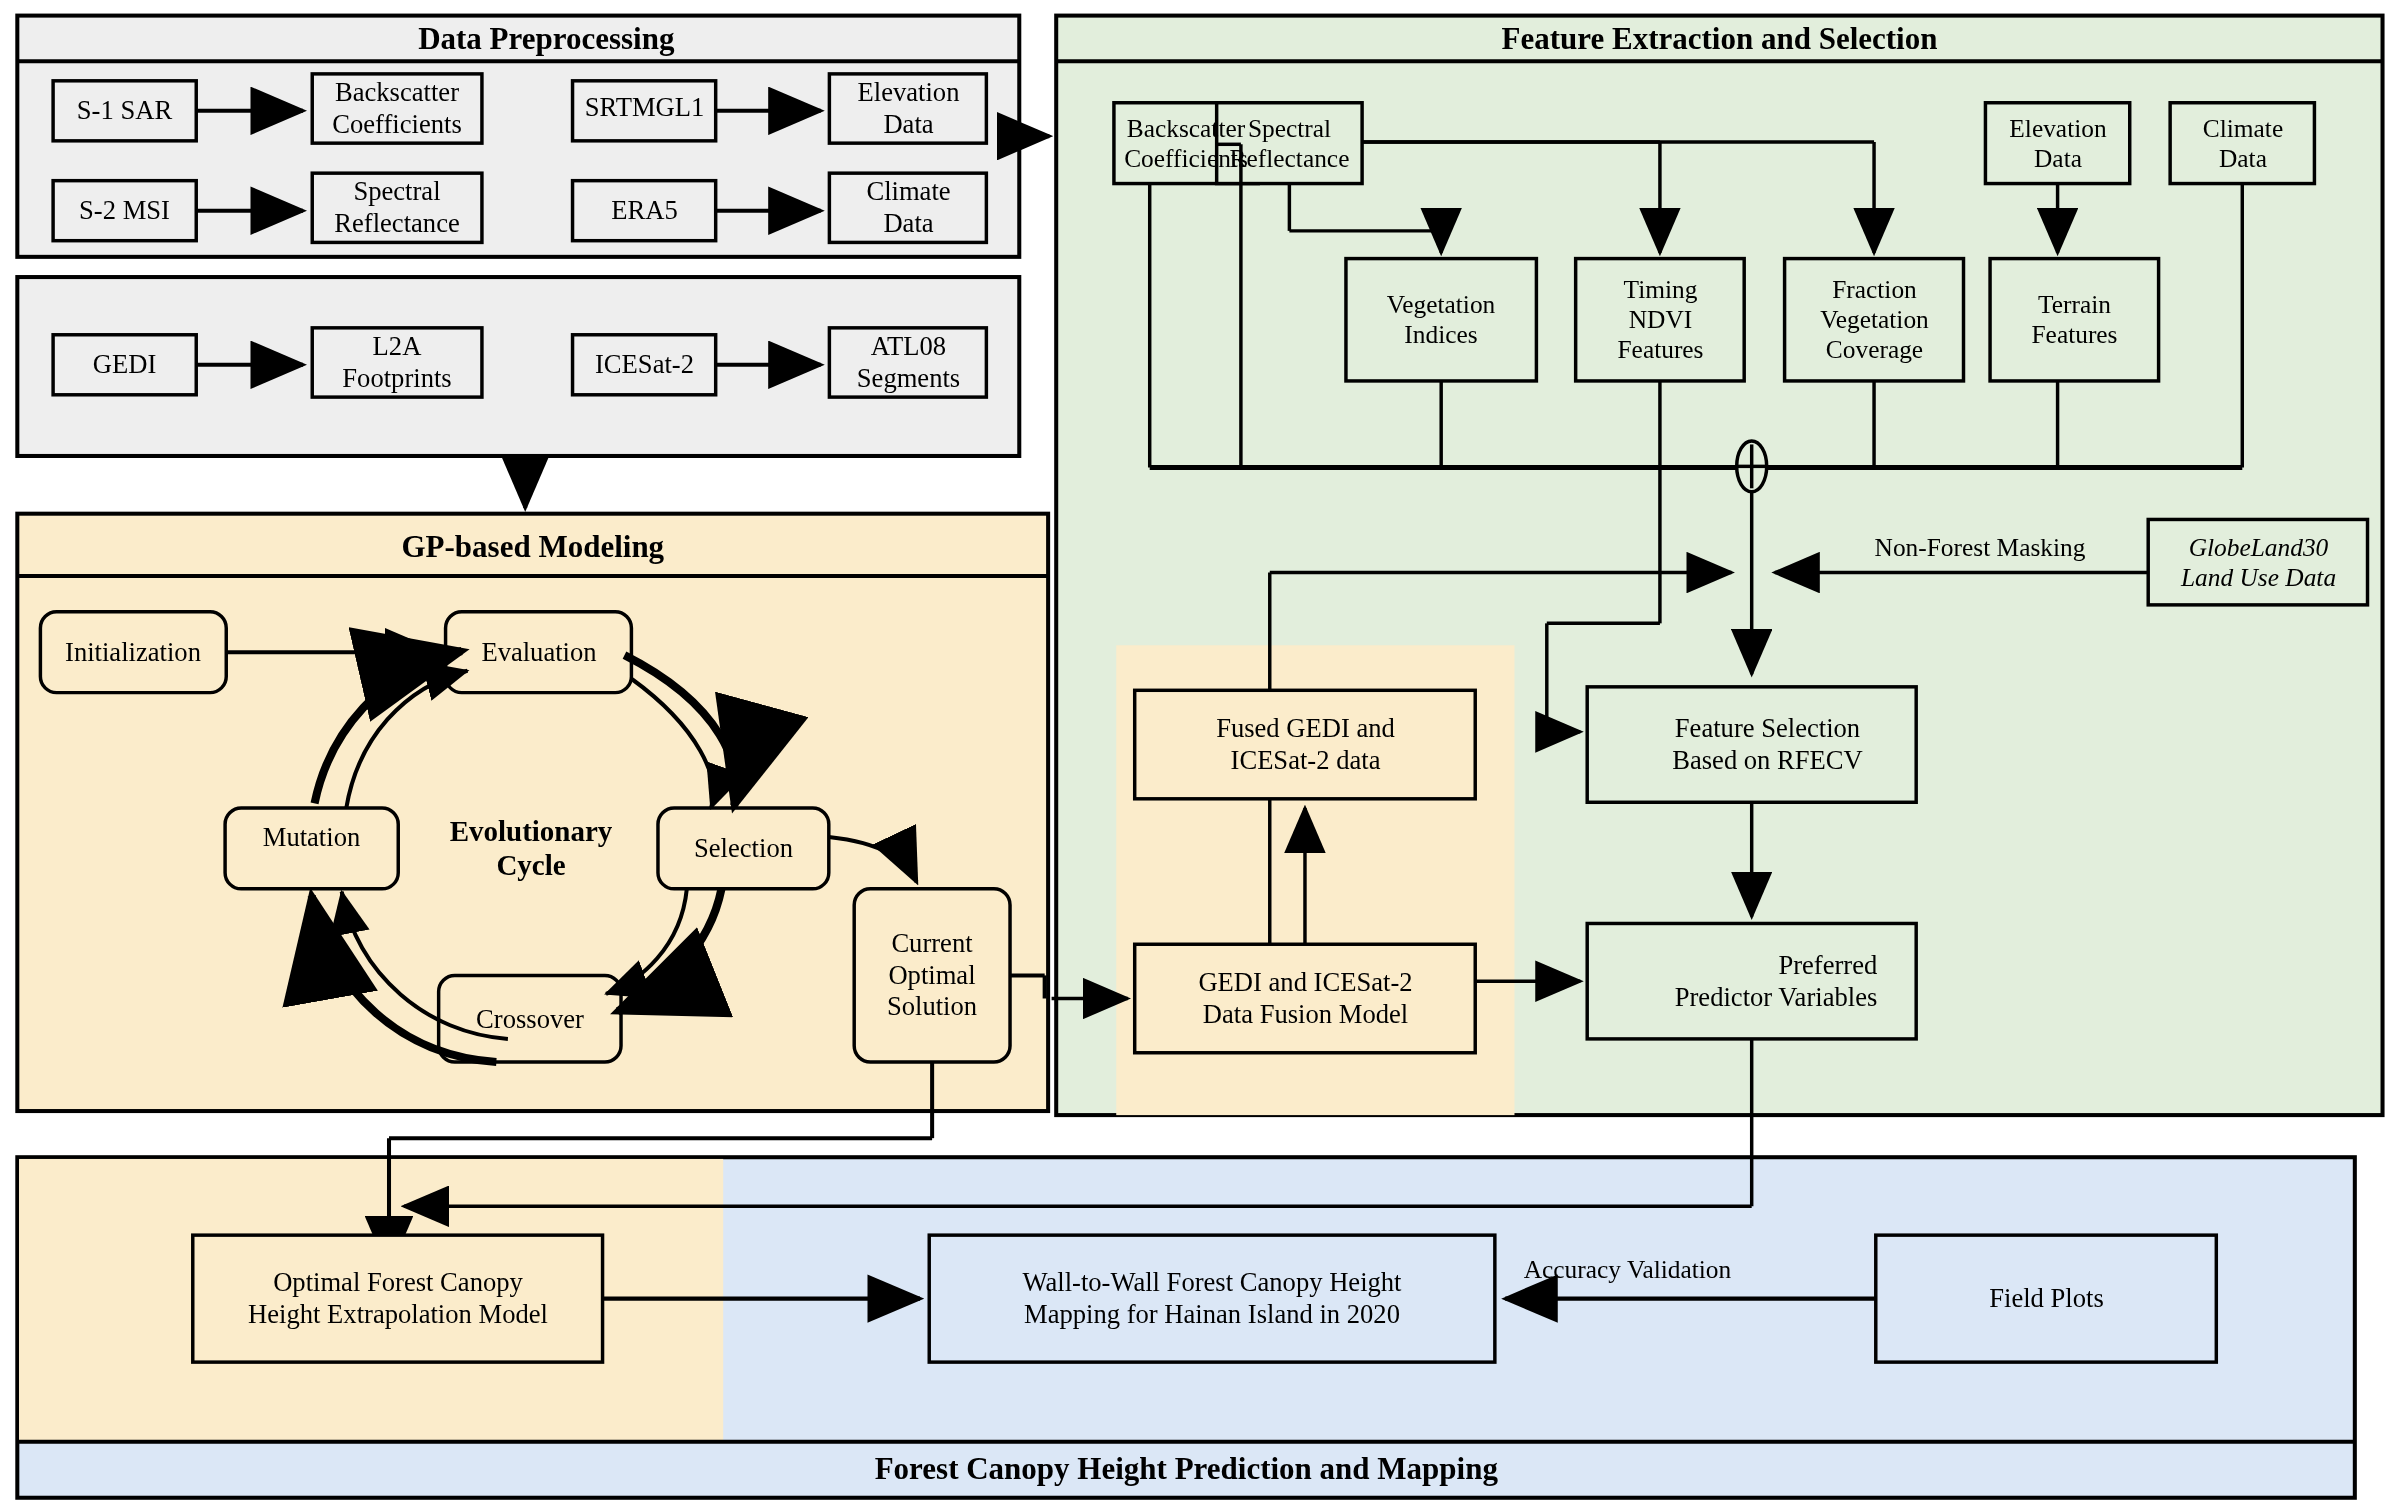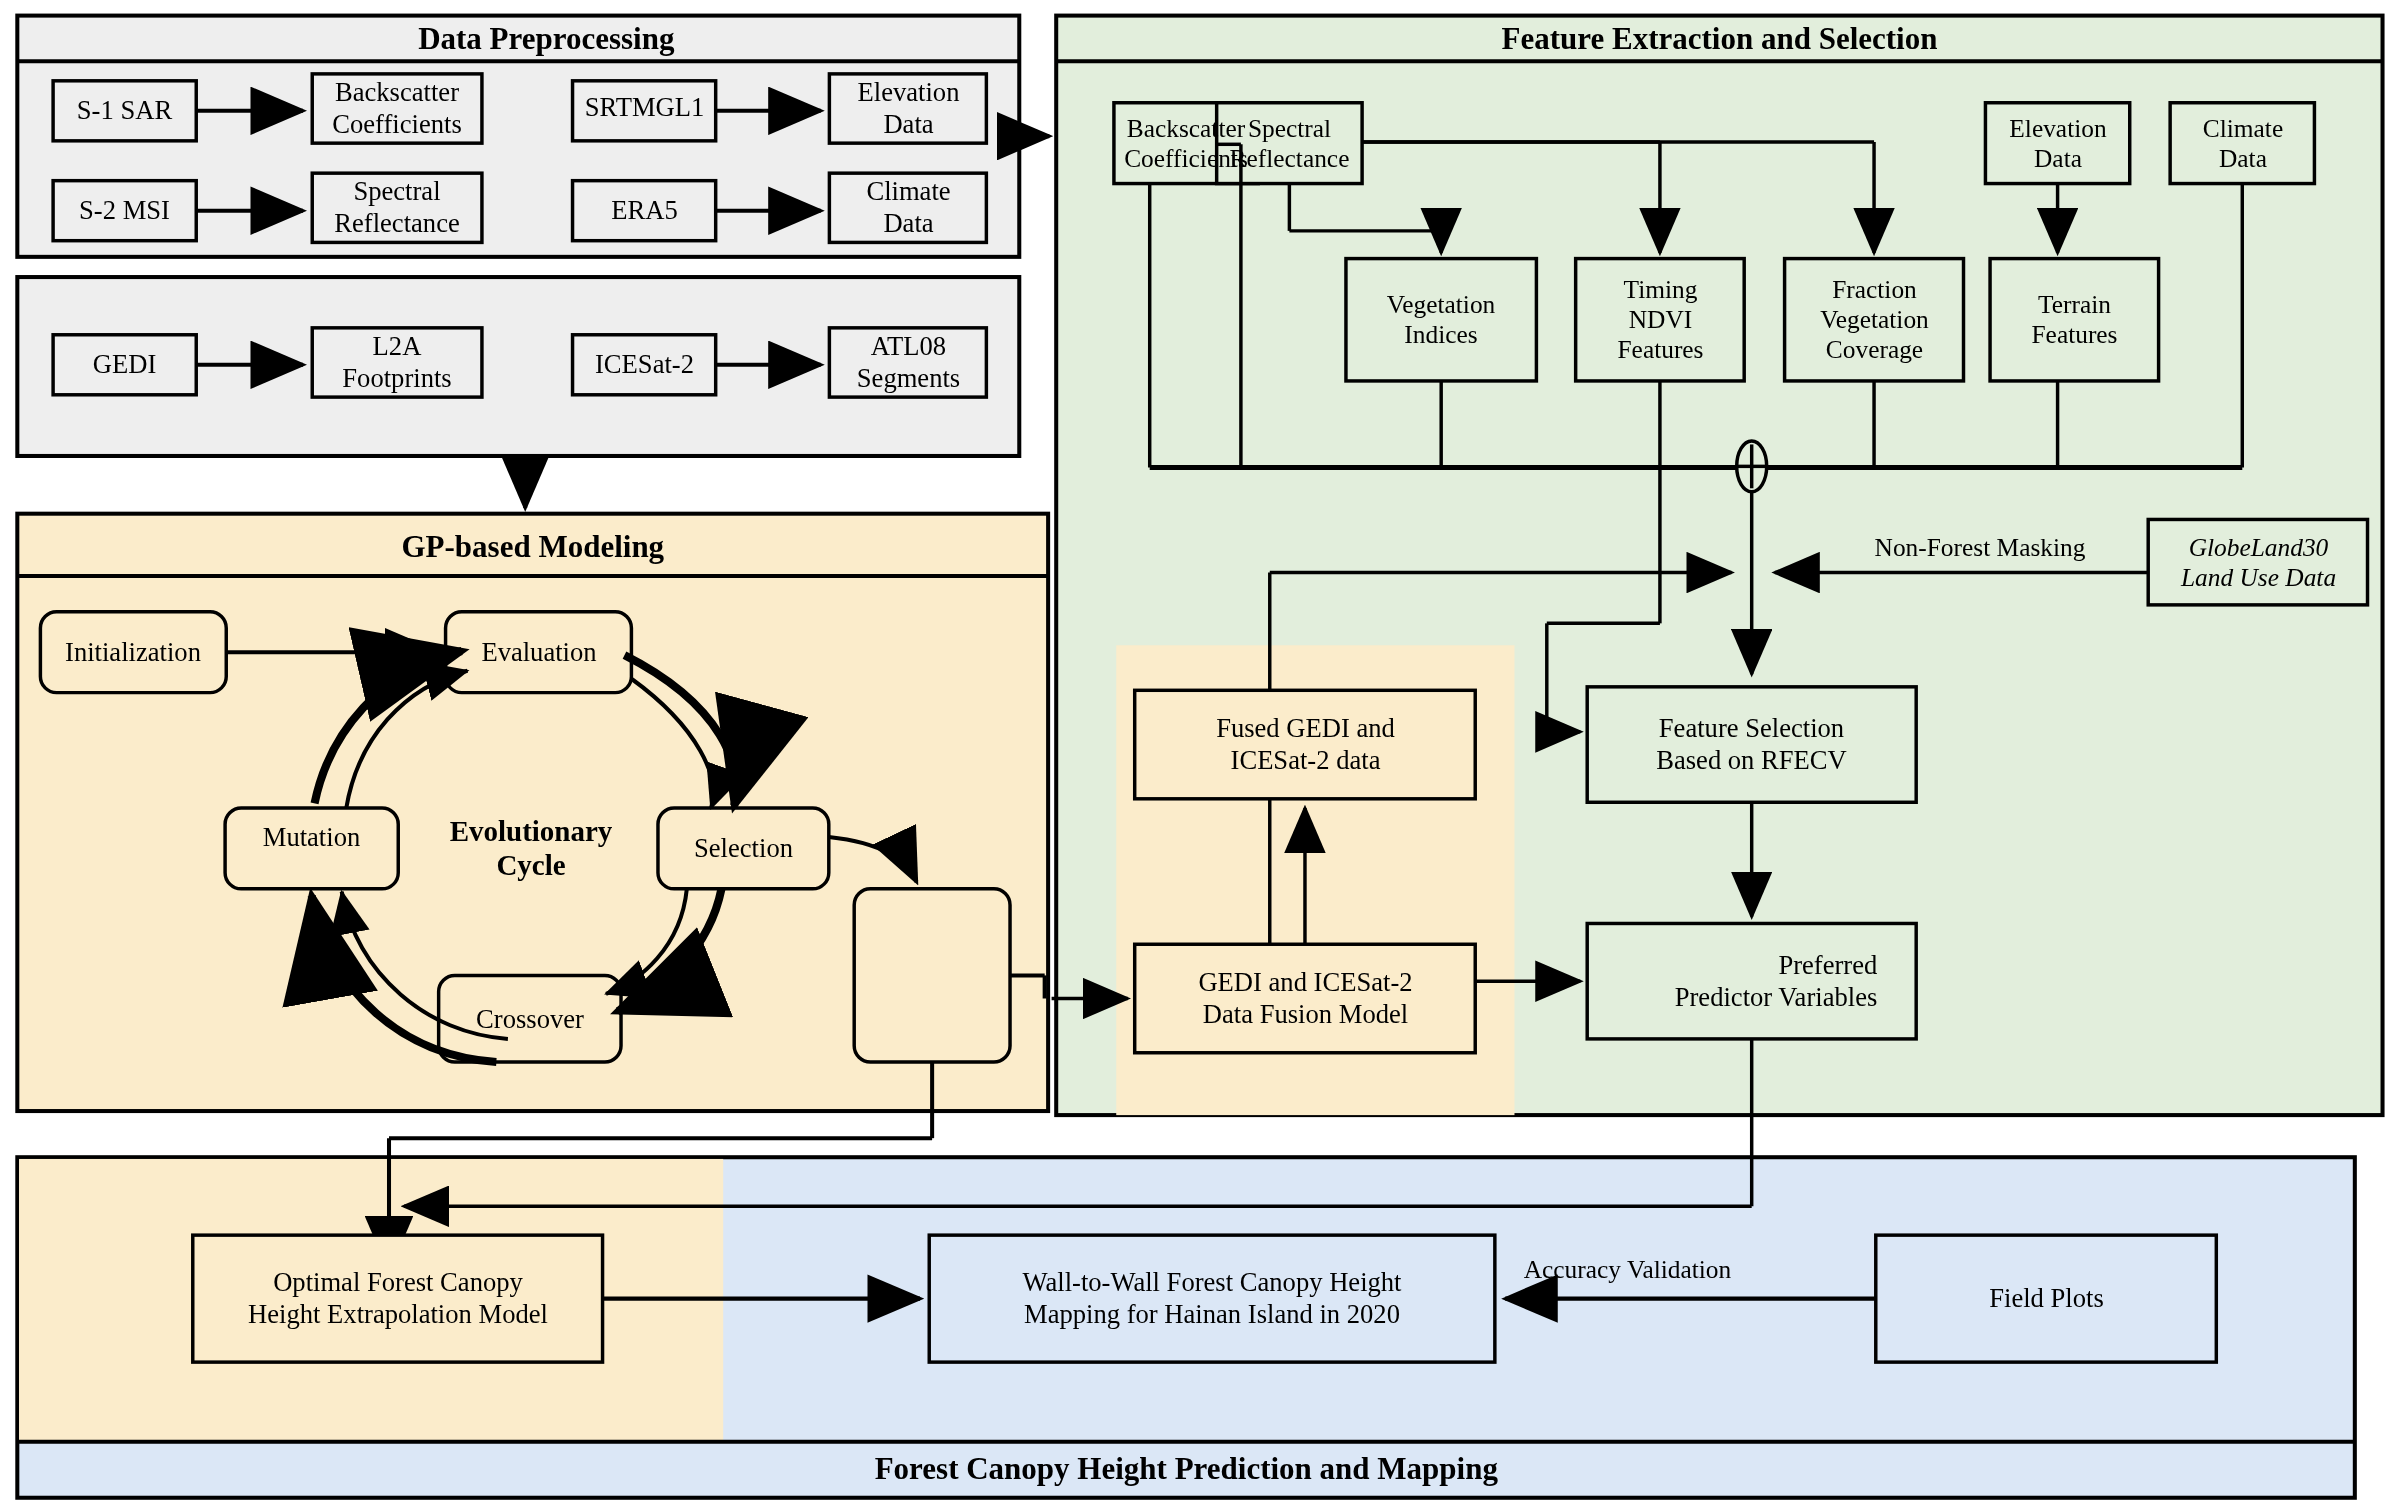--- a/index.html
+++ b/index.html
@@ -247,35 +247,38 @@
 <div class="lbl node-txt-sm" style="left:1785px;top:259px;width:179px;height:122px;white-space:pre-line;">Fraction
 Vegetation
 Coverage</div>
 <div class="lbl node-txt-sm" style="left:1990px;top:259px;width:169px;height:122px;white-space:pre-line;">Terrain
 Features</div>
 
 <div class="lbl edge-lbl" style="left:1807px;top:530px;width:346px;height:35px;">Non-Forest Masking</div>
 <div class="lbl node-txt-sm" style="left:2149px;top:520px;width:219px;height:85px;white-space:pre-line;font-style:italic;">GlobeLand30
 Land Use Data</div>
 
-<div class="lbl node-txt" style="left:1587px;top:687px;width:329px;height:115px;white-space:pre-line;">Feature Selection
+<div class="lbl node-txt" style="left:1587px;top:687px;width:329px;height:115px;white-space:pre-line;padding-left:16px;">Feature Selection
 Based on RFECV</div>
 <div class="lbl node-txt" style="left:1587px;top:924px;width:378px;height:115px;white-space:pre-line;text-align:right;">Preferred
 Predictor Variables</div>
 
 <div class="lbl node-txt" style="left:1135px;top:690px;width:341px;height:109px;white-space:pre-line;">Fused GEDI and
 ICESat-2 data</div>
 <div class="lbl node-txt" style="left:1135px;top:944px;width:341px;height:109px;white-space:pre-line;">GEDI and ICESat-2
 Data Fusion Model</div>
 
 <div class="lbl node-txt" style="left:40px;top:612px;width:186px;height:81px;">Initialization</div>
 <div class="lbl node-txt" style="left:446px;top:612px;width:186px;height:81px;">Evaluation</div>
 <div class="lbl node-txt" style="left:658px;top:808px;width:171px;height:81px;">Selection</div>
 <div class="lbl node-txt" style="left:439px;top:976px;width:182px;height:87px;">Crossover</div>
 <div class="lbl node-txt" style="left:225px;top:808px;width:173px;height:60px;">Mutation</div>
+<div class="lbl node-txt" style="left:854px;top:889px;width:156px;height:173px;white-space:pre-line;">Current
+Optimal
+Solution</div>
 <div class="lbl cycle-title" style="left:404px;top:802px;width:254px;height:92px;white-space:pre-line;">Evolutionary
 Cycle</div>
 
 <div class="lbl node-txt" style="left:193px;top:1235px;width:410px;height:127px;white-space:pre-line;">Optimal Forest Canopy
 Height Extrapolation Model</div>
 <div class="lbl node-txt" style="left:929px;top:1235px;width:566px;height:127px;white-space:pre-line;">Wall-to-Wall Forest Canopy Height
 Mapping for Hainan Island in 2020</div>
 <div class="lbl edge-lbl" style="left:1460px;top:1252px;width:335px;height:35px;">Accuracy Validation</div>
 <div class="lbl node-txt" style="left:1876px;top:1235px;width:341px;height:127px;">Field Plots</div>
 

